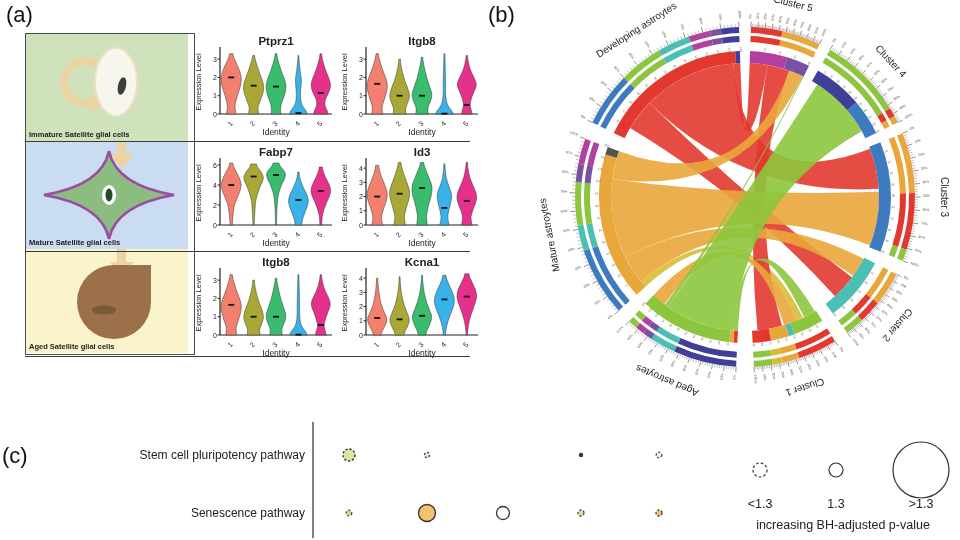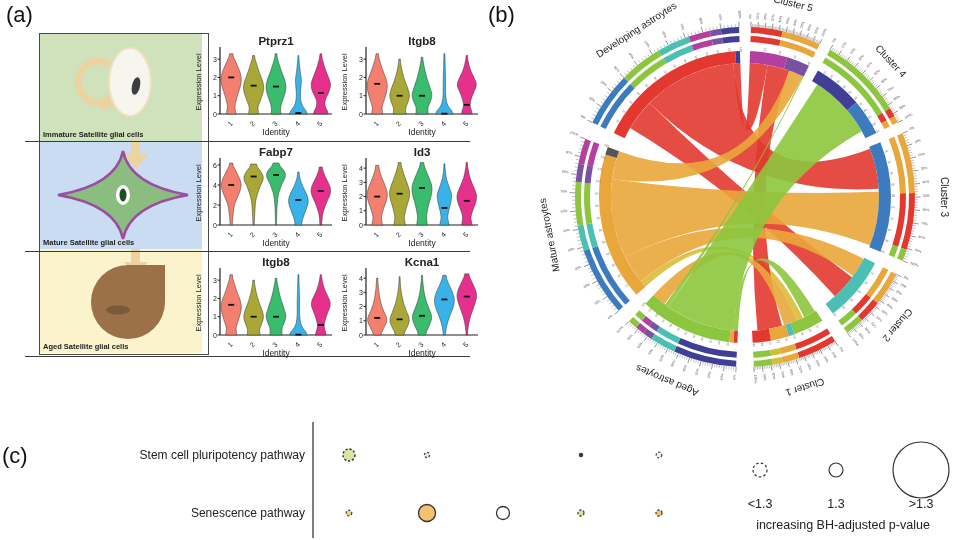--- a/index.html
+++ b/index.html
@@ -3,21 +3,21 @@
 <meta charset="utf-8">
 <style>
   html,body{margin:0;padding:0;background:#fff;}
   .page{position:relative;width:960px;height:540px;background:#fff;overflow:hidden;
         font-family:"Liberation Sans",sans-serif;}
   .panel-label{position:absolute;font-size:22px;color:#111;font-family:"Liberation Sans",sans-serif;}
   #label-a{left:6px;top:2px;}
   #label-b{left:488px;top:2px;}
   #label-c{left:2px;top:443px;}
   .abs{position:absolute;}
-  #cell-column{left:39px;top:33px;width:170px;height:322px;border:1.5px solid #4a4a4a;box-sizing:border-box;padding-left:28px;}
+  #cell-column{left:25px;top:33px;width:170px;height:322px;border:1.5px solid #4a4a4a;box-sizing:border-box;padding-left:28px;}
   .cell-panel{position:absolute;left:0;width:162px;height:107px;}
   .hline{position:absolute;left:25px;width:445px;height:0;border-top:1.5px solid #3a3a3a;}
   svg text{font-family:"Liberation Sans",sans-serif;}
 </style>
 </head>
 <body>
 
 <div class="page">
 
   <div class="panel-label" id="label-a">(a)</div>

